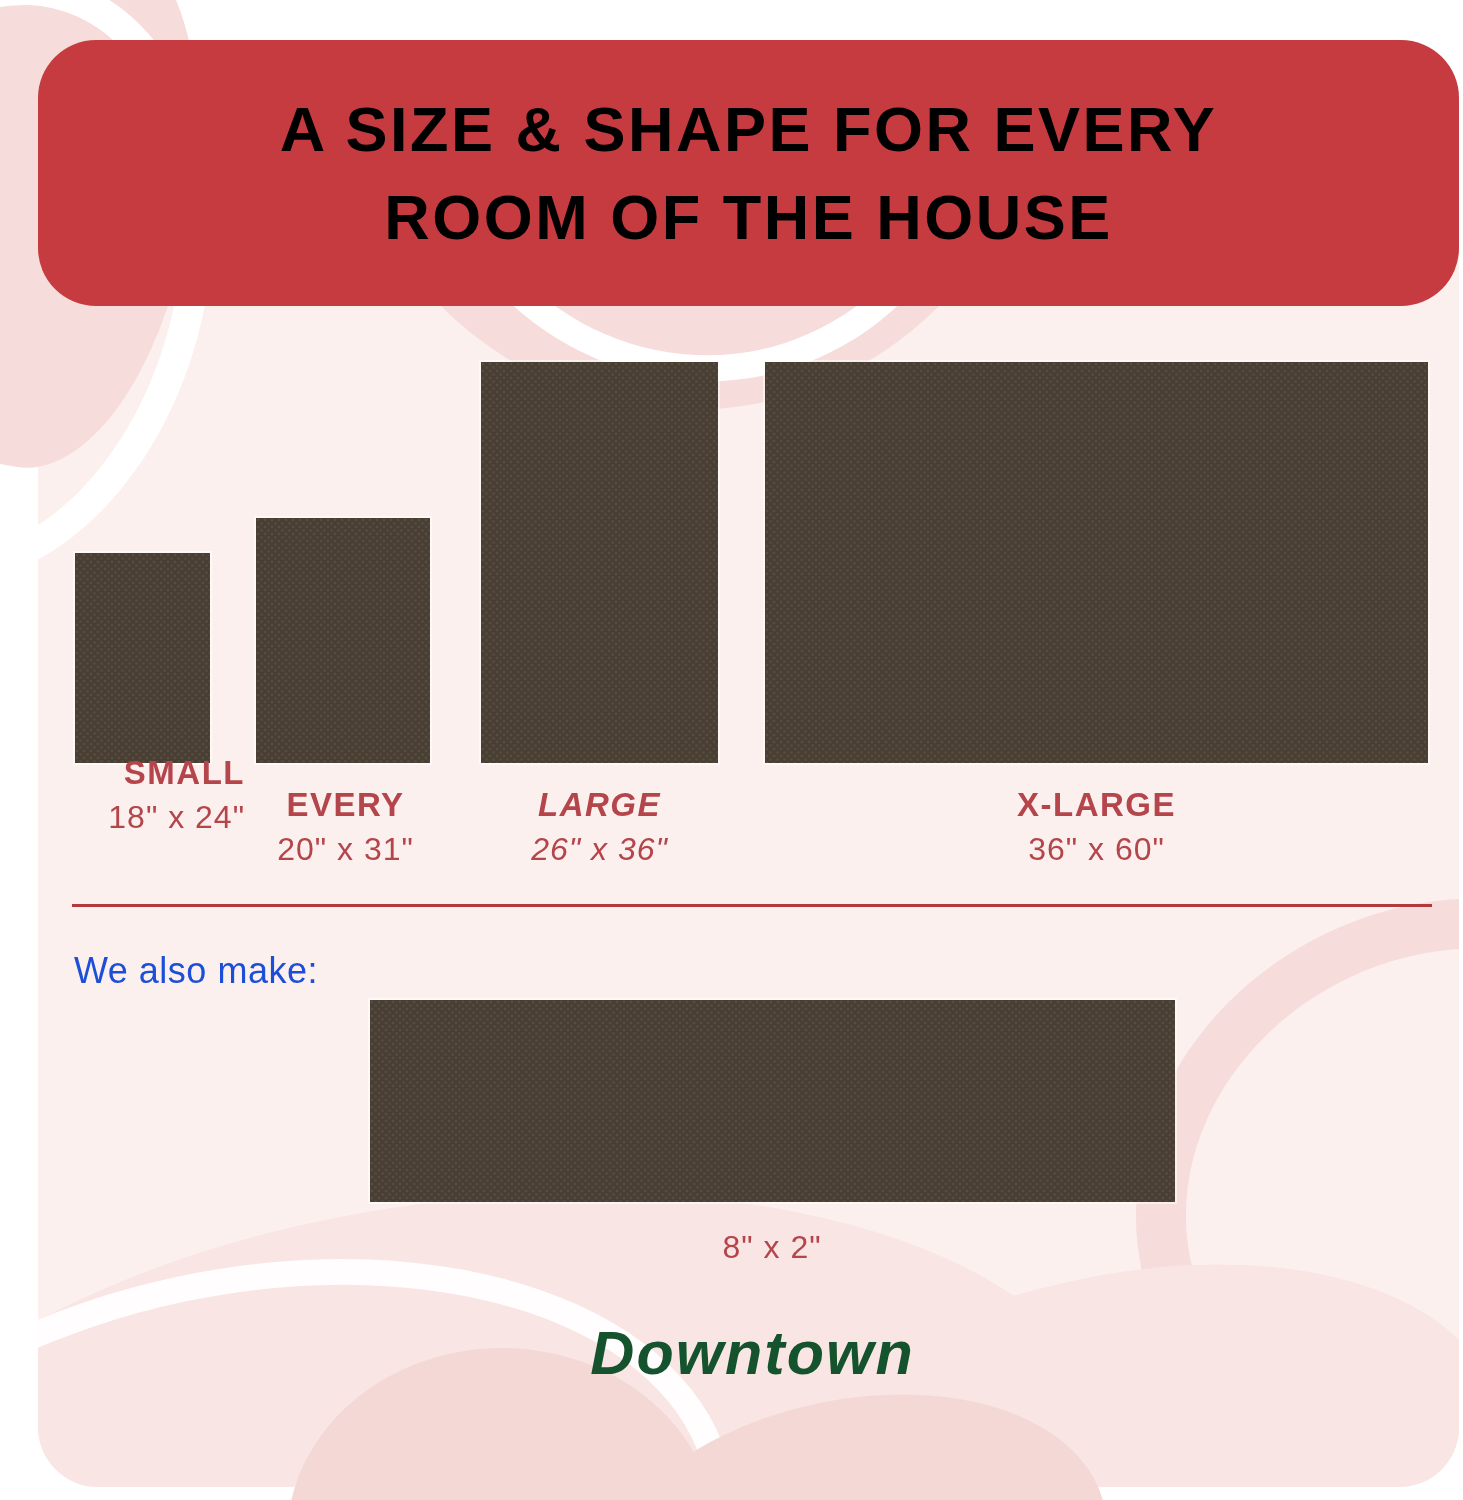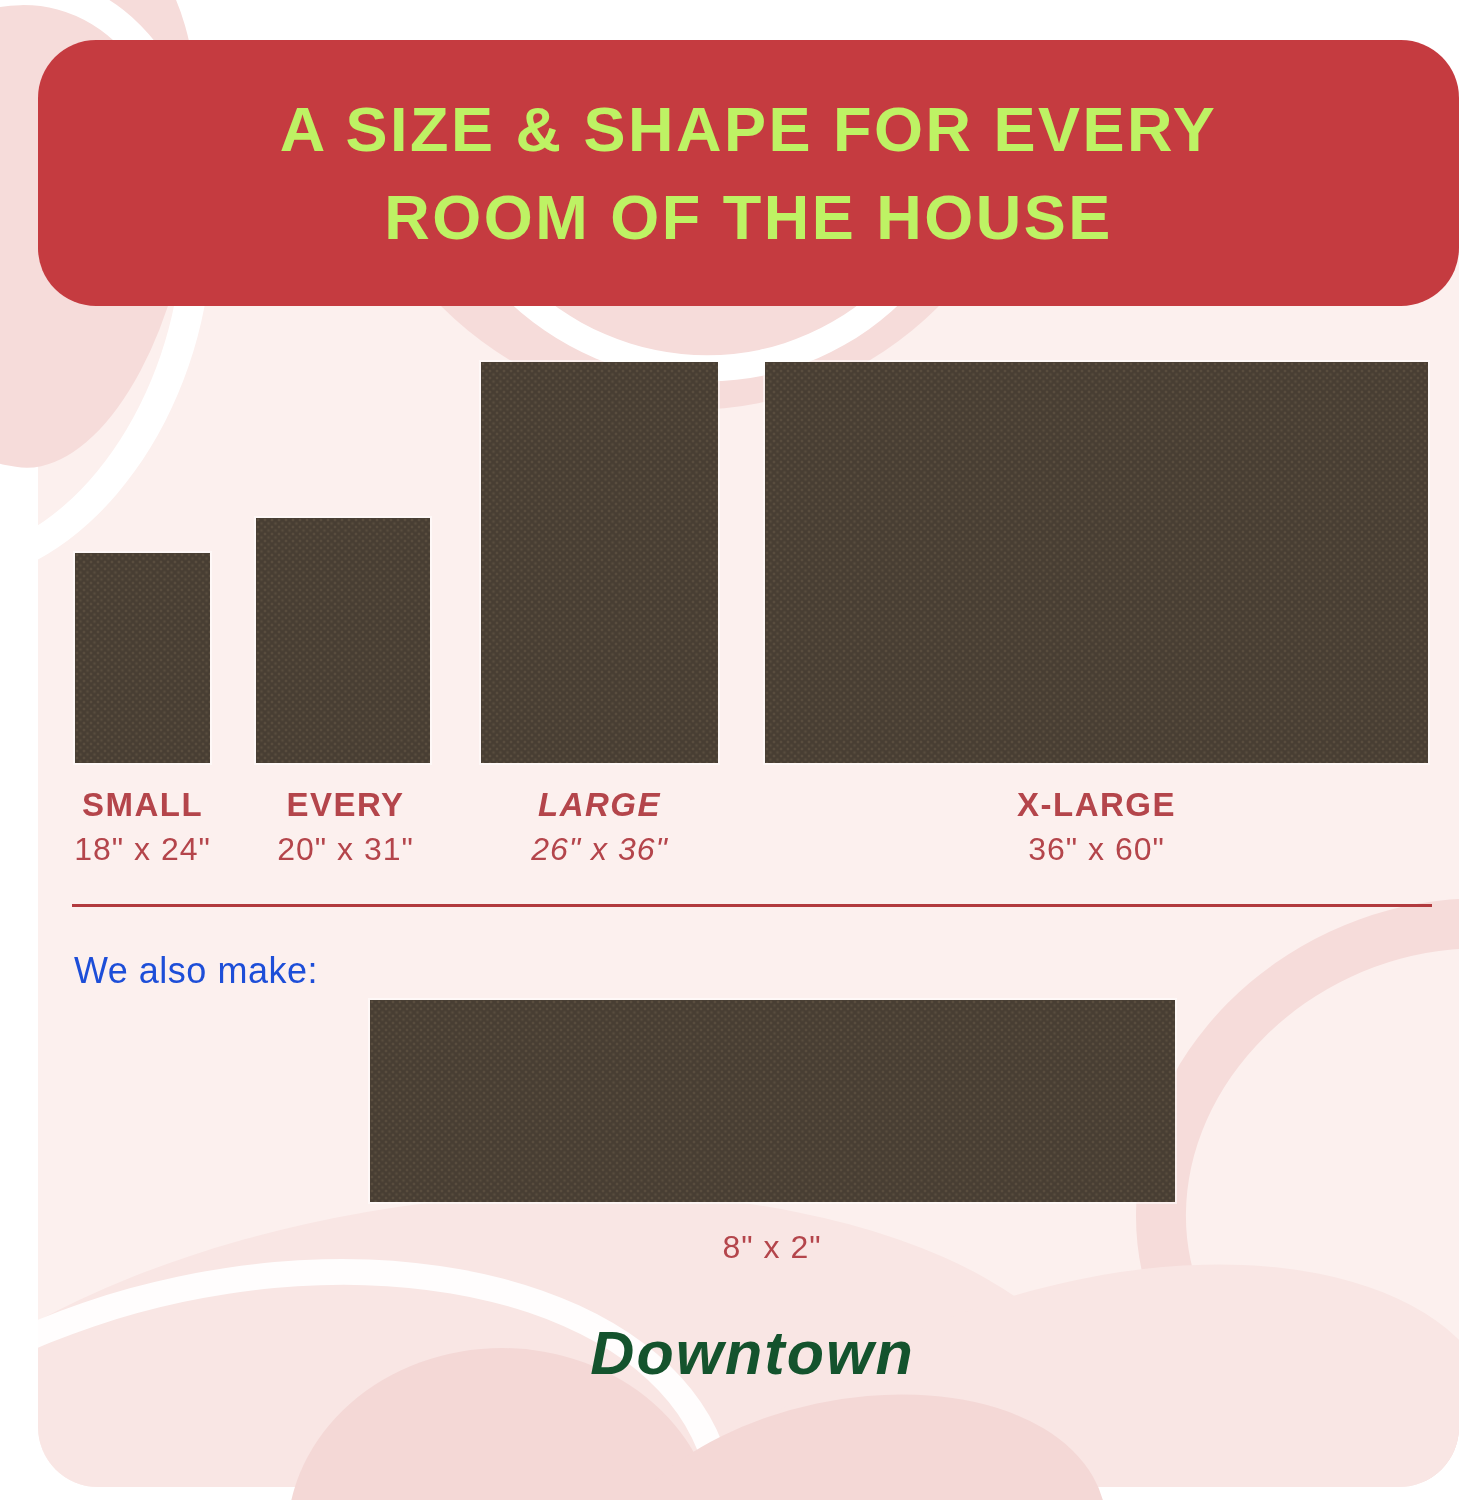--- a/index.html
+++ b/index.html
@@ -18,21 +18,21 @@
   }
   .blob{background:#f6dcda;border-radius:50%;}
   .arc{border-radius:50%;background:transparent;}
   
   .banner{
     left:38px;top:40px;width:1421px;height:266px;
     background:#c53b40;border-radius:58px;
     display:flex;flex-direction:column;align-items:center;justify-content:center;
   }
   .banner-line{
-    color:#bef264;font-size:63px;font-weight:bold;
+    color:#000000;font-size:63px;font-weight:bold;
     letter-spacing:2.5px;line-height:88px;text-align:center;
   }
   
   .rug{
     background-color:#483e33;
     background-image:
       radial-gradient(circle at 2px 2px, #594d3e 1.2px, transparent 1.7px),
       radial-gradient(circle at 2px 2px, #594d3e 1.2px, transparent 1.7px);
     background-size:7px 7px;
     background-position:0 0, 3.5px 3.5px;
@@ -73,21 +73,21 @@
   <div class="banner-line">A SIZE &amp; SHAPE FOR EVERY</div>
   <div class="banner-line">ROOM OF THE HOUSE</div>
 </div>
 
 <div class="abs rug" style="left:75px;top:553px;width:135px;height:210px;"></div>
 <div class="abs rug" style="left:256px;top:518px;width:174px;height:245px;"></div>
 <div class="abs rug" style="left:481px;top:362px;width:237px;height:401px;"></div>
 <div class="abs rug" style="left:765px;top:362px;width:663px;height:401px;"></div>
 <div class="abs rug" style="left:370px;top:1000px;width:805px;height:202px;"></div>
 
-<div class="abs size-label" style="left:40px;top:786px;width:205px;">
+<div class="abs size-label" style="left:40px;top:754px;width:205px;text-align:right;">
   <div class="size-name">SMALL</div>
   <div class="size-dims">18" x 24"</div>
 </div>
 <div class="abs size-label" style="left:243px;top:786px;width:205px;">
   <div class="size-name">EVERY</div>
   <div class="size-dims">20" x 31"</div>
 </div>
 <div class="abs size-label" style="left:497px;top:786px;width:205px;font-style:italic;">
   <div class="size-name">LARGE</div>
   <div class="size-dims">26" x 36"</div>

